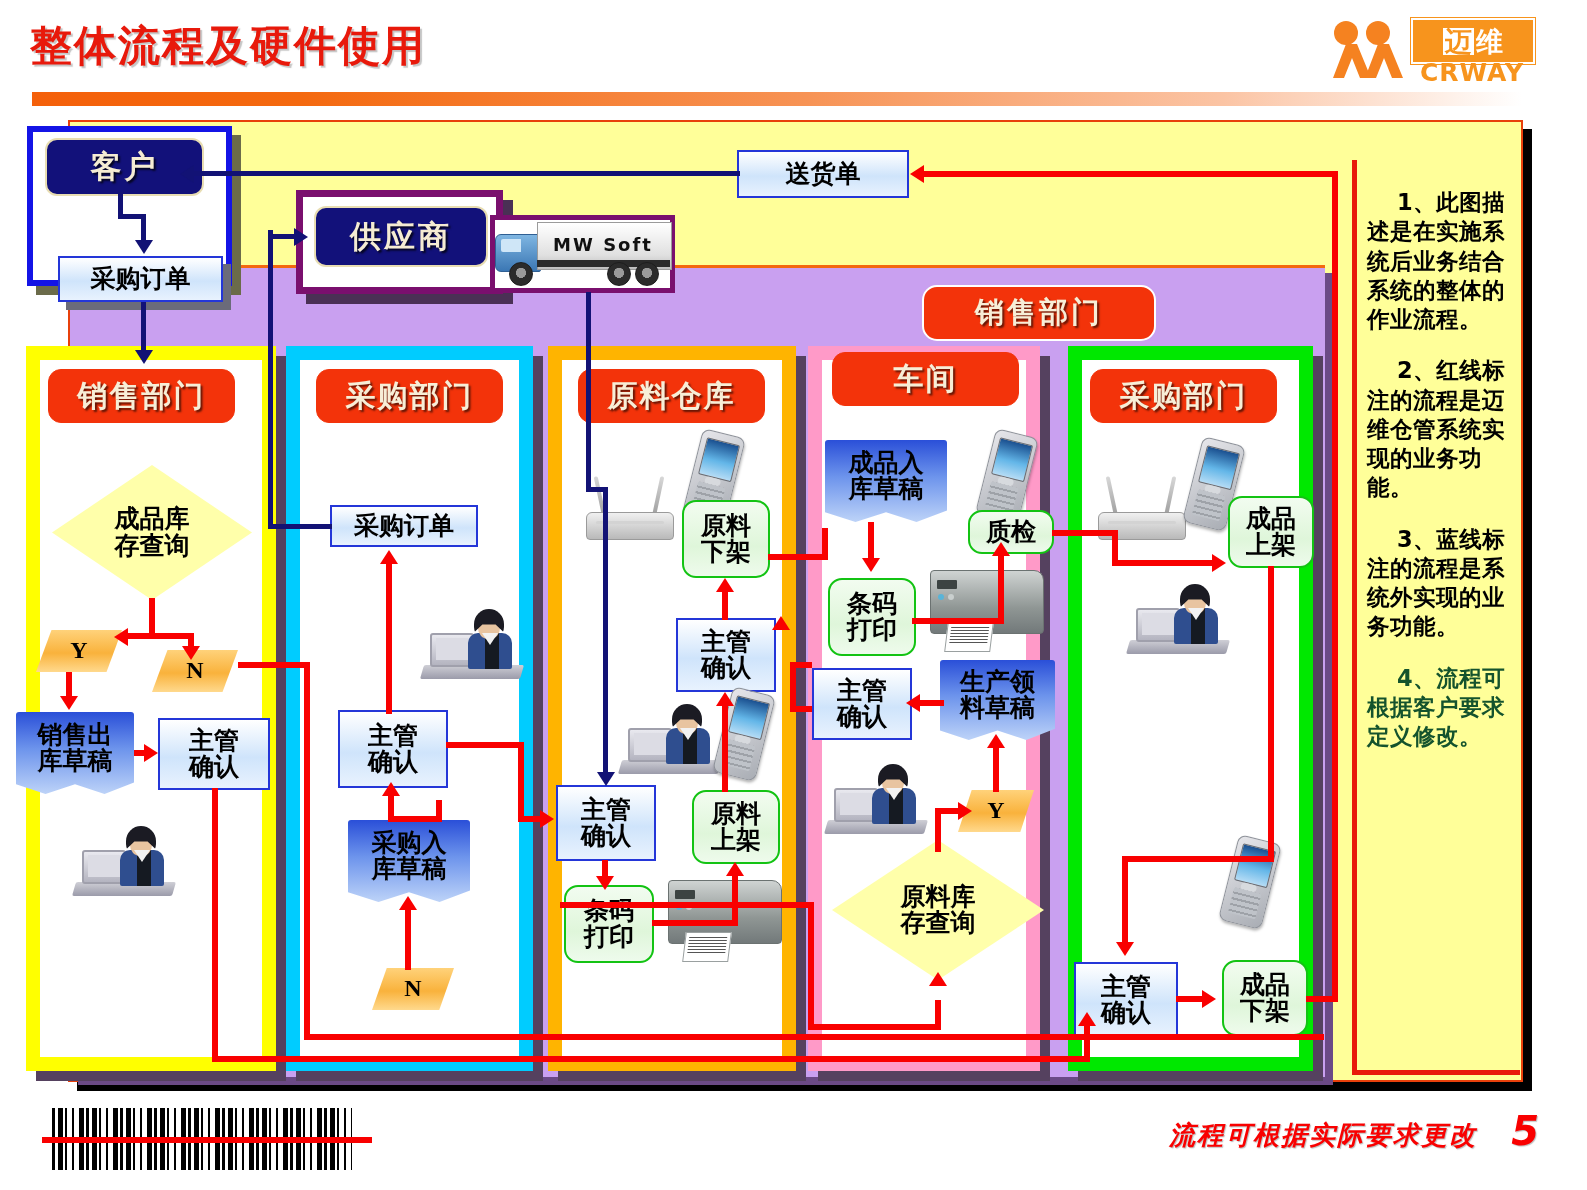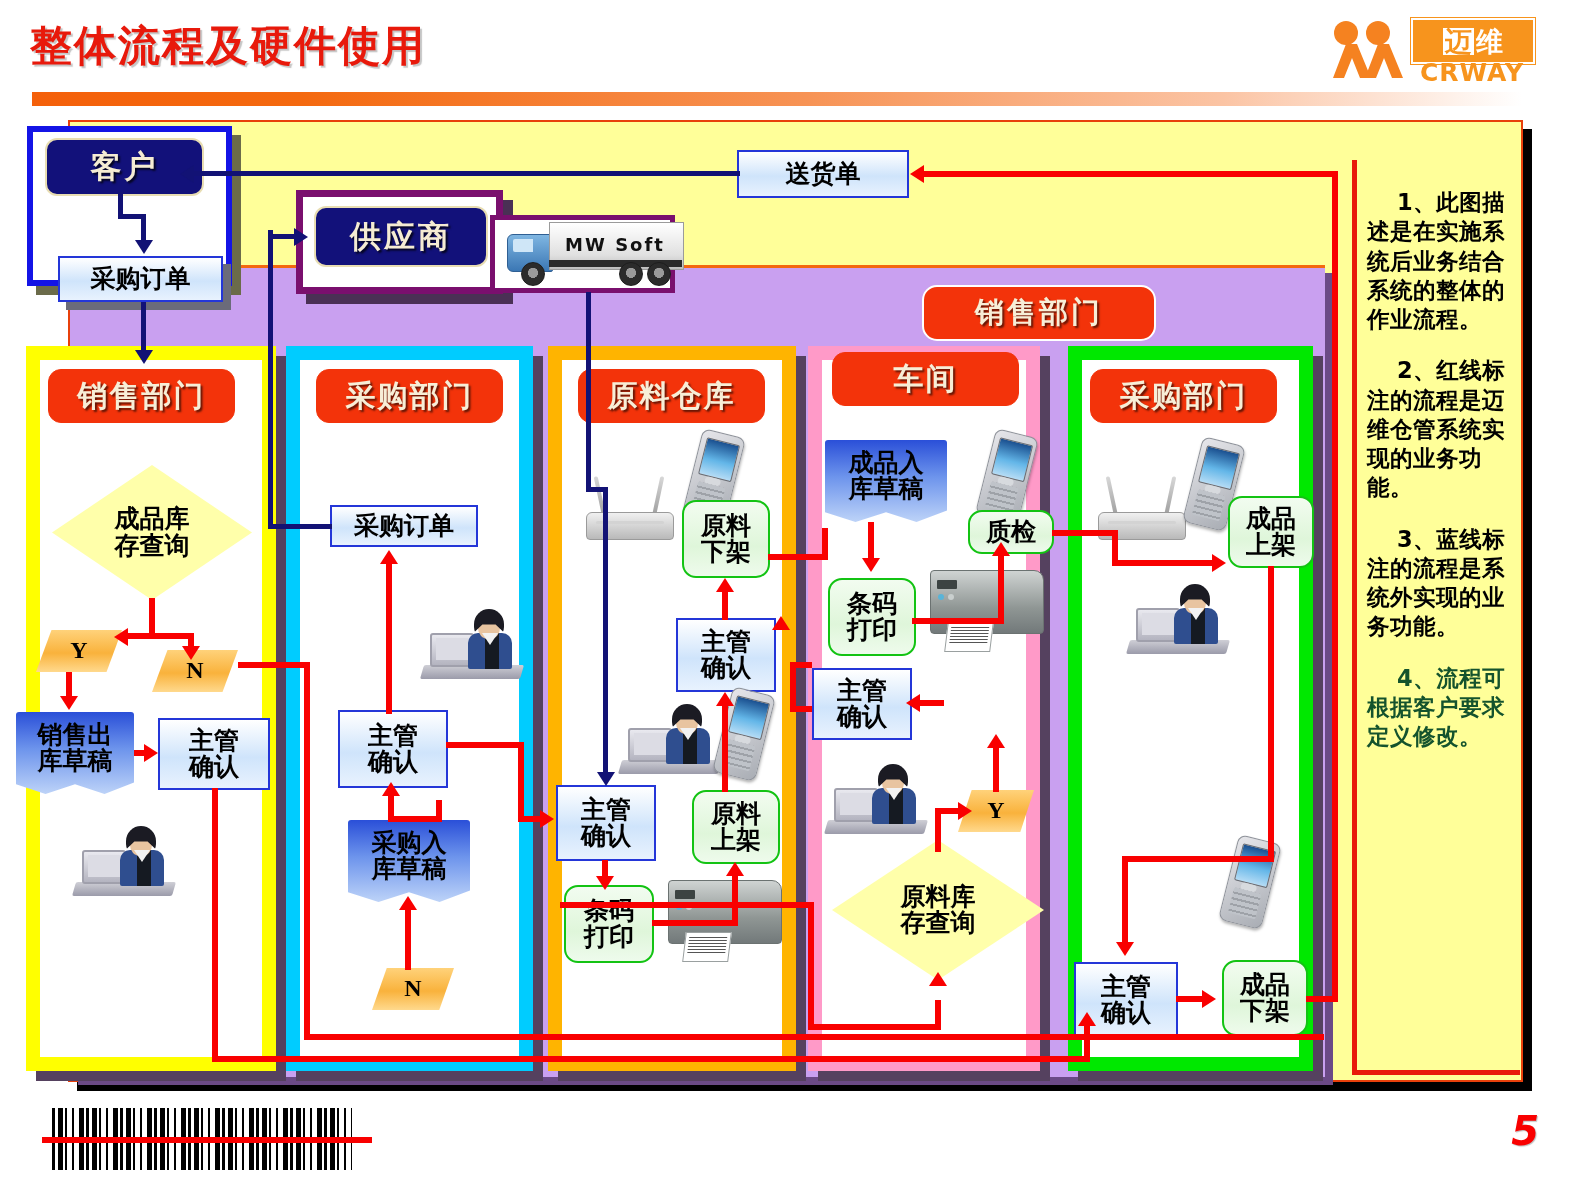--- a/index.html
+++ b/index.html
@@ -160,21 +160,21 @@
   .p-monitor:after{content:"";position:absolute;left:4px;top:3px;right:4px;bottom:5px;background:#dcdce4;}
   .p-head{position:absolute;left:56px;bottom:40px;width:22px;height:24px;border-radius:50% 50% 45% 45%;
           background:#e8c4a0;}
   .p-hair{position:absolute;left:52px;bottom:40px;width:30px;height:30px;border-radius:50% 50% 40% 40%;
           background:#1b1b23;clip-path:polygon(0 0,100% 0,100% 78%,72% 52%,28% 52%,0 78%);}
   .p-body{position:absolute;left:46px;bottom:10px;width:44px;height:36px;border-radius:10px 10px 2px 2px;
           background:linear-gradient(to right,#2f4e8f 0 38%,#151a22 38% 70%,#2f4e8f 70% 100%);}
   .p-collar{position:absolute;left:60px;bottom:34px;width:16px;height:12px;background:#f2f2f2;
             clip-path:polygon(0 0,100% 0,50% 100%);}
   
-  .truck{position:absolute;left:0;top:0;width:175px;height:68px;margin-left:12px;}
+  .truck{position:absolute;left:0;top:0;width:175px;height:68px;}
   .tr-cab{position:absolute;left:0;top:14px;width:44px;height:36px;border-radius:6px 2px 2px 6px;
           background:linear-gradient(to bottom,#7fb6e2,#3b77b4);border:1px solid #2f5f93;}
   .tr-win{position:absolute;left:5px;top:4px;width:20px;height:13px;background:#cfe6f7;border-radius:2px 0 0 2px;}
   .tr-box{position:absolute;left:42px;top:2px;width:133px;height:46px;
           background:linear-gradient(to bottom,#ffffff,#e0e0e0 70%,#bdbdbd);border:1px solid #9b9b9b;}
   .tr-text{position:absolute;left:48px;top:14px;width:120px;text-align:center;
            font-size:18px;font-weight:bold;color:#111;letter-spacing:2px;}
   .tr-strip{position:absolute;left:42px;top:40px;width:133px;height:7px;background:#2a2a2a;}
   .wheel{position:absolute;bottom:2px;width:22px;height:22px;border-radius:50%;
          background:radial-gradient(circle at 50% 45%,#9a9a9a 0 30%,#2b2b2b 32% 100%);border:1px solid #1d1d1d;}
@@ -377,20 +377,22 @@
 打印</div>
   <div class="printer" style="left:930px;top:570px;">
     <div class="pr-body"></div>
       <div class="pr-panel"></div>
       <div class="pr-btn"></div>
       <div class="pr-btn2"></div>
       <div class="pr-label"></div>
   </div>
   <div class="node n-rect" style="left:812px;top:668px;width:100px;height:72px;white-space:pre-line;">主管
 确认</div>
+  <div class="node n-doc" style="left:940px;top:660px;width:115px;height:80px;white-space:pre-line;">生产领
+料草稿</div>
   <div class="person" style="left:826px;top:760px;">
     <div class="p-desk"></div>
       <div class="p-monitor"></div>
       <div class="p-body"></div>
     <div class="p-head"></div>
       <div class="p-hair"></div>
       <div class="p-collar"></div>
   </div>
   <div class="node n-para" style="left:958px;top:790px;width:76px;height:42px;">Y</div>
   <div class="node n-diamond" style="left:832px;top:840px;width:212px;height:140px;">
@@ -552,15 +554,16 @@
 
   <div class="notes">
     <div class="note">1、此图描述是在实施系统后业务结合系统的整体的作业流程。</div>
     <div class="note">2、红线标注的流程是迈维仓管系统实现的业务功能。</div>
     <div class="note">3、蓝线标注的流程是系统外实现的业务功能。</div>
     <div class="note red">4、流程可根据客户要求定义修改。</div>
   </div>
 
   <div class="barcode"></div>
   <div class="barcode-rule"></div>
+  <div class="foot-note">流程可根据实际要求更改</div>
   <div class="page-no">5</div>
 
 </div>
 
 </body></html>

